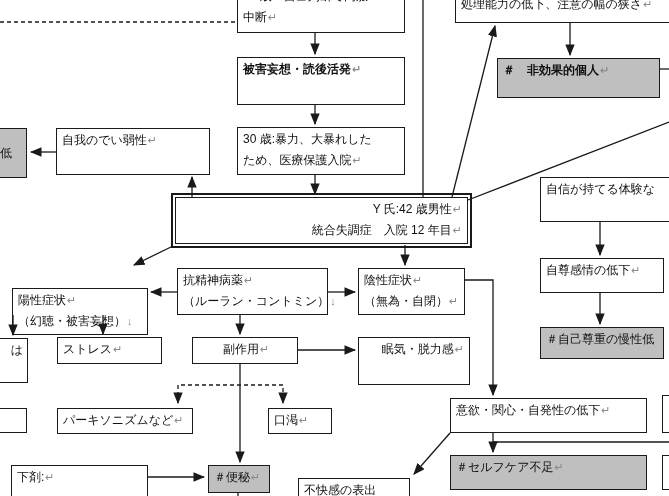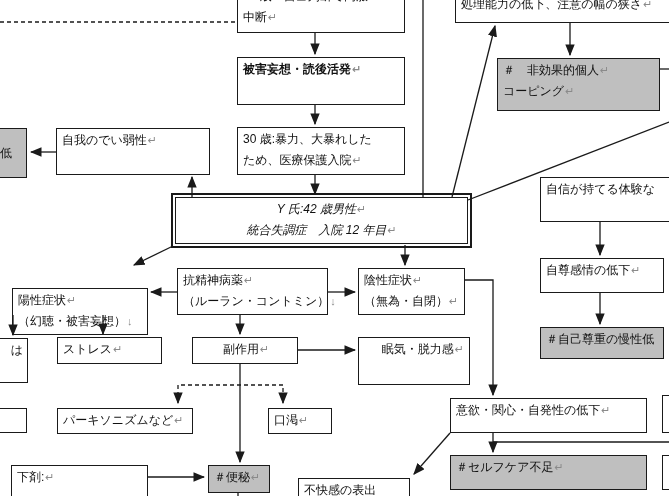--- a/index.html
+++ b/index.html
@@ -7,21 +7,21 @@
     position:relative;width:669px;height:496px;overflow:hidden;background:#fff;
     font-family:"Liberation Sans","DejaVu Sans",sans-serif;color:#111;
   }
   .box{
     position:absolute;box-sizing:border-box;background:#fff;
     border:1.5px solid var(--line,#1a1a1a);
     padding:1px 5px 0 5px;font-size:12px;white-space:nowrap;
   }
   .box .line{line-height:21px;height:21px;}
   .gray{background:var(--gray,#bfbfbf);}
-  .center{text-align:center;font-style:italic;}
+  .center{text-align:right;}
   .ar{text-align:right;padding-right:4px;}
   .vc{display:flex;flex-direction:column;justify-content:center;}
   .double{outline:2px solid var(--line,#1a1a1a);outline-offset:2px;}
   .mark{color:var(--mark,#8a8a8a);font-size:11px;margin-left:1px;}
   #connectors{position:absolute;left:0;top:0;pointer-events:none;}
   .conn{fill:none;stroke:var(--line,#1a1a1a);stroke-width:1.3;}
   .dash{stroke-dasharray:4 3;}
 </style>
 </head>
 <body>
@@ -41,23 +41,22 @@
       </div>
       <div class="box" style="left: 56px; top: 128px; width: 154px; height: 47px;">
         <div class="line"><span>自我のでい弱性</span><span class="mark">↵</span></div>
       </div>
       <div class="box gray vc" style="left: -6px; top: 128px; width: 33px; height: 50px;">
         <div class="line"><span>低</span></div>
       </div>
       <div class="box" style="left: 455px; top: -8px; width: 222px; height: 31px;">
         <div class="line"><span>処理能力の低下、注意の幅の狭さ</span><span class="mark">↵</span></div>
       </div>
-      <div class="box gray" style="left: 497px; top: 58px; width: 163px; height: 53px;">
+      <div class="box gray" style="left: 497px; top: 58px; width: 163px; height: 40px; font-weight: bold;">
         <div class="line"><span>＃　非効果的個人</span><span class="mark">↵</span></div>
-        <div class="line"><span>コーピング</span><span class="mark">↵</span></div>
       </div>
       <div class="box double center" style="left: 175px; top: 197px; width: 293px; height: 47px;">
         <div class="line"><span>Y 氏:42 歳男性</span><span class="mark">↵</span></div>
         <div class="line"><span>統合失調症　入院 12 年目</span><span class="mark">↵</span></div>
       </div>
       <div class="box" style="left: 540px; top: 177px; width: 140px; height: 45px;">
         <div class="line"><span>自信が持てる体験な</span></div>
       </div>
       <div class="box" style="left: 540px; top: 258px; width: 124px; height: 35px;">
         <div class="line"><span>自尊感情の低下</span><span class="mark">↵</span></div>

